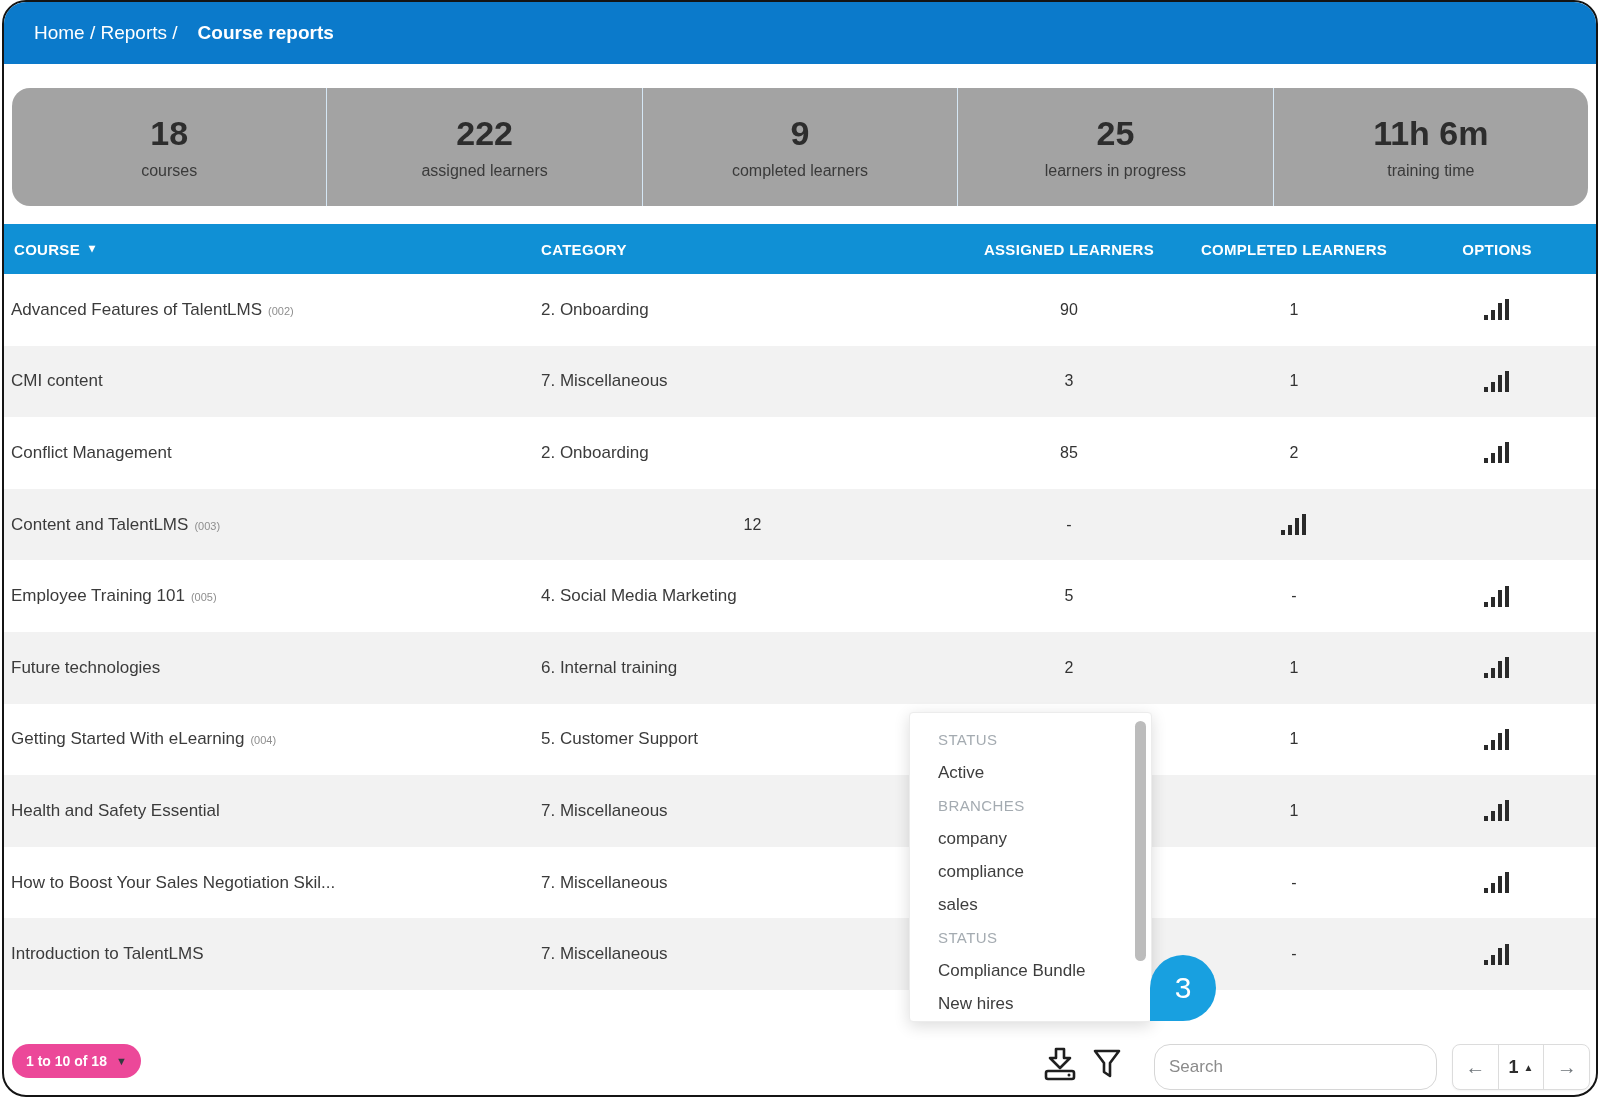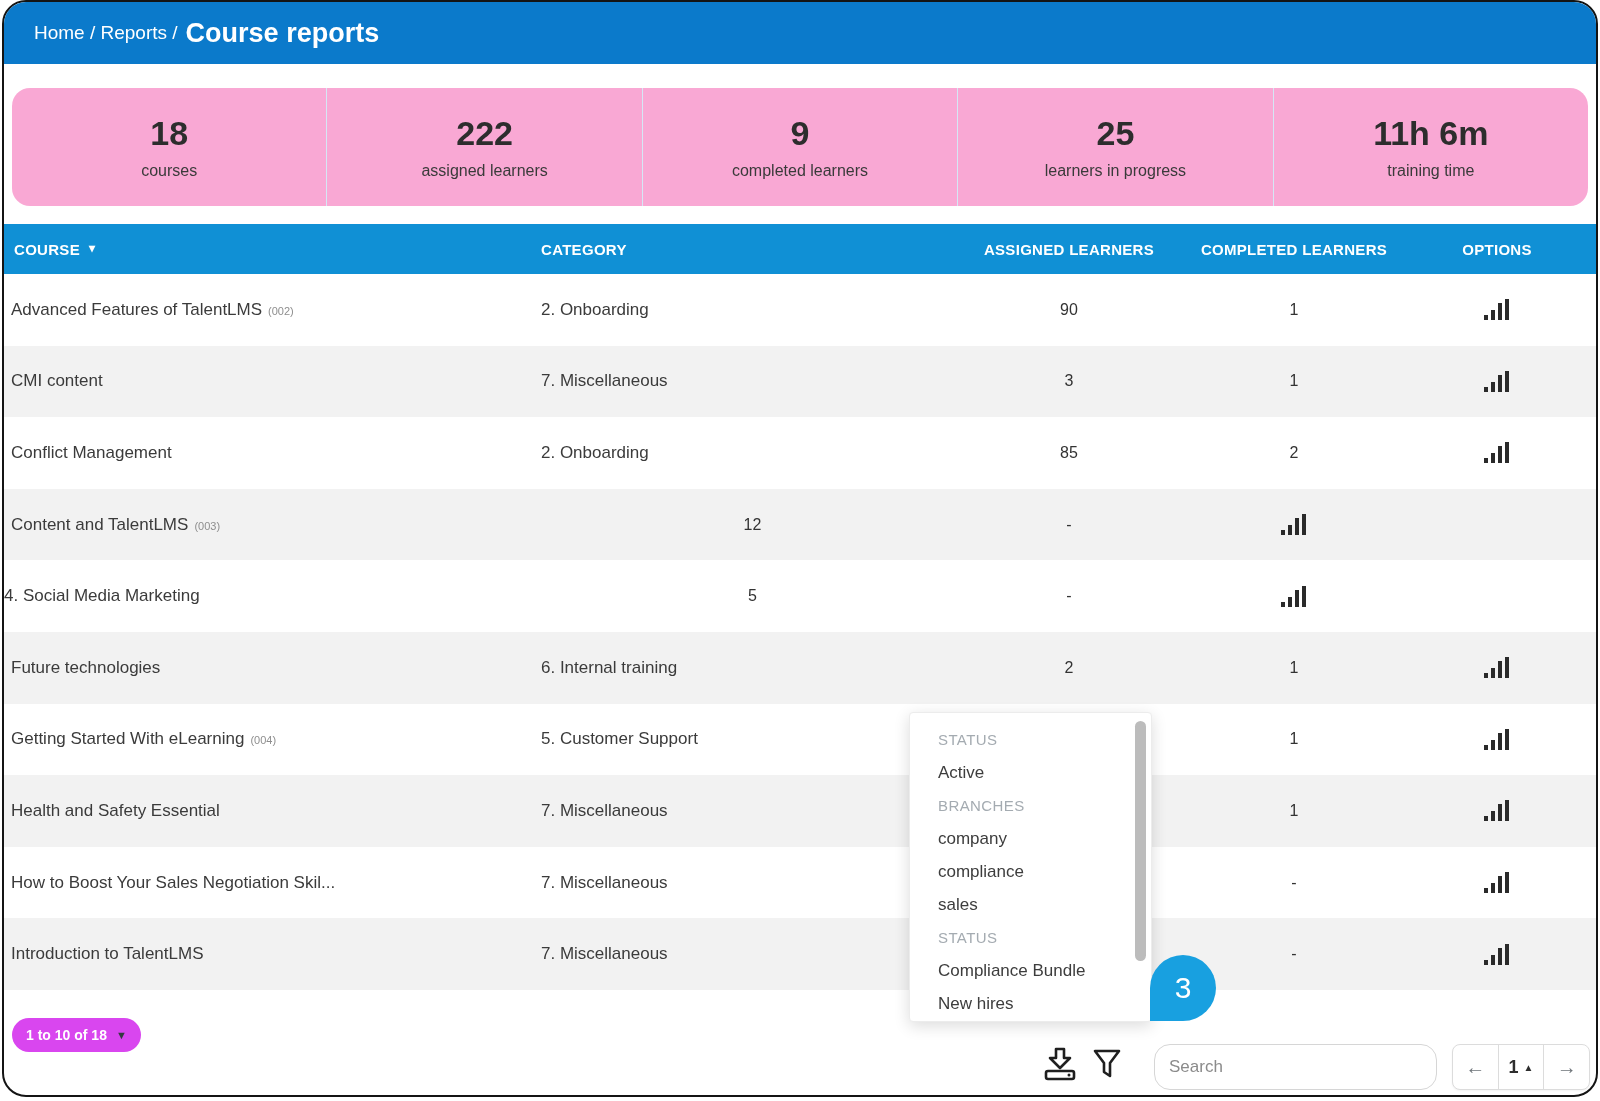--- a/index.html
+++ b/index.html
@@ -4,25 +4,25 @@
 <style>
   * { margin:0; padding:0; box-sizing:border-box; }
   body { background:#fff; font-family:"Liberation Sans", sans-serif; }
   .frame { position:relative; width:1596px; height:1097px; margin:0 auto;
            border:2px solid #141414; border-radius:24px; overflow:hidden; background:#fff; }
 
   
   .topbar { position:absolute; top:0; left:0; right:0; height:62px; background:#0b7acb;
             display:flex; align-items:center; padding:0 30px; color:#fff; }
   .bc-trail { font-size:19px; margin-right:8px; }
-  .bc-current { font-size:27px; font-weight:700; }
+  .bc-current { font-size:19px; font-weight:700;margin-left:12px; }
 
   
   .stats { position:absolute; top:86px; left:8px; right:8px; height:118px;
-           background:#f9a8d4; border-radius:18px; display:flex; }
+           background:#a3a3a3; border-radius:18px; display:flex; }
   .stat { flex:1; display:flex; flex-direction:column; align-items:center; justify-content:center; gap:9px; }
   .stat + .stat { border-left:1px solid #d5e7f5; }
   .stat-value { font-size:34px; font-weight:700; color:#2d2d2d; }
   .stat-label { font-size:16px; color:#3a3a3a; }
 
   
   .gridcols { display:grid; grid-template-columns:537px 423px 210px 240px 1fr; align-items:center; padding-right:16px; }
   .thead { position:absolute; top:222px; left:0; right:0; height:50px; background:#1090d5;
            color:#fff; font-size:15px; font-weight:700; letter-spacing:.3px; }
   .th-course { padding-left:10px; display:flex; align-items:flex-start; gap:9px; }
@@ -46,21 +46,21 @@
   .fd-item { font-size:17px; color:#3d3d3d; cursor:pointer; }
   .dd-scrollbar { position:absolute; right:5px; top:8px; width:11px; height:240px;
                   background:#bcbcbc; border-radius:6px; cursor:grab; }
 
   
   .callout { position:absolute; left:1146px; top:953px; width:66px; height:66px; background:#18a0e0;
              border-radius:50% 50% 50% 0; display:flex; align-items:center; justify-content:center;
              color:#fff; font-size:30px; z-index:6; }
 
   
-  .pill { position:absolute; left:8px; top:1016px; height:34px; background:#d946ef; border-radius:17px;
+  .pill { position:absolute; left:8px; top:1042px; height:34px; background:#ec4899; border-radius:17px;
           color:#fff; display:flex; align-items:center; gap:9px; padding:0 14px;
           font-size:14px; font-weight:700; cursor:pointer; z-index:2; }
   .pill-caret { color:#343a3f; font-size:11px; }
   .foot-icon { position:absolute; cursor:pointer; line-height:0; }
   .icon-download { left:1038px; top:1042px; }
   .icon-filter { left:1087px; top:1045px; }
   .search { position:absolute; left:1150px; top:1042px; width:283px; height:46px;
             border:1px solid #d6d6d6; border-radius:16px; font-size:17px; padding:0 14px; color:#333;
             font-family:"Liberation Sans", sans-serif; outline:none; }
   .search::placeholder { color:#8b8b8b; }
@@ -166,20 +166,21 @@
       <div class="num">-</div>
       <div class="opt"><svg class="bar-icon" width="28" height="23" viewBox="0 0 28 23">
             <rect x="1" y="17" width="4" height="5"></rect>
             <rect x="8" y="12" width="4" height="10"></rect>
             <rect x="15" y="5" width="4" height="17"></rect>
             <rect x="22" y="1" width="4" height="21"></rect>
           </svg></div>
     </div>
 
     <div class="row gridcols">
+      <div class="cell-course"><span>Employee Training 101</span><span class="course-code">(005)</span></div>
       <div>4. Social Media Marketing</div>
       <div class="num">5</div>
       <div class="num">-</div>
       <div class="opt"><svg class="bar-icon" width="28" height="23" viewBox="0 0 28 23">
             <rect x="1" y="17" width="4" height="5"></rect>
             <rect x="8" y="12" width="4" height="10"></rect>
             <rect x="15" y="5" width="4" height="17"></rect>
             <rect x="22" y="1" width="4" height="21"></rect>
           </svg></div>
     </div>

